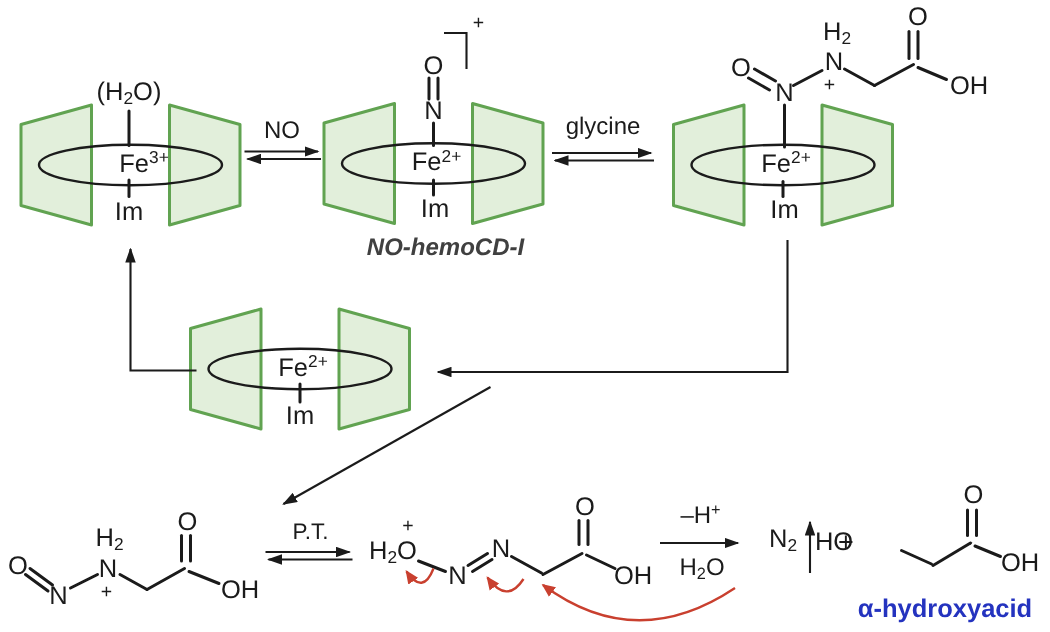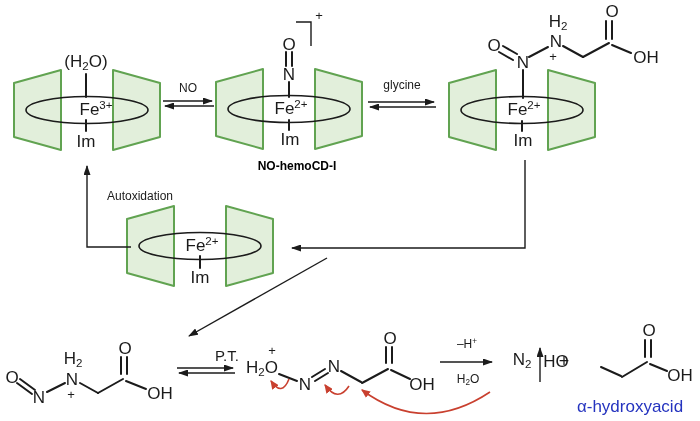--- a/index.html
+++ b/index.html
@@ -11,27 +11,27 @@
   .cd{fill:#e2efdb;stroke:#61a351;stroke-width:2;stroke-linejoin:round;}
   .ring{fill:none;stroke:#1b1b1b;stroke-width:1.6;}
   .bond{stroke:#1b1b1b;stroke-width:2;fill:none;stroke-linecap:round;}
   .thin{stroke:#1b1b1b;stroke-width:1.4;fill:none;}
   .arrow{stroke:#1b1b1b;stroke-width:1.4;fill:none;}
   .redarrow{stroke:#c9402f;stroke-width:1.6;fill:none;}
   .lbl{
     position:absolute;transform:translate(-50%,-50%);
     font-size:17px;line-height:1;white-space:nowrap;color:#1b1b1b;
   }
-  .fs16{font-size:12px;}
-  .fs15{font-size:15px;margin-left:20px;}
+  .fs16{font-size:16px;}
+  .fs15{font-size:15px;}
   .bold{font-weight:normal;}
   .plus{font-size:13px;}
   .plusbig{font-size:18px;}
-  .green{color:#000000;font-weight:bold;}
-  .blue{color:#2433bf;font-weight:normal;}
+  .green{color:#404040;font-weight:bold;font-style:italic;}
+  .blue{color:#2433bf;font-weight:bold;}
   .sb{font-size:0.68em;vertical-align:-0.25em;}
   .sp{font-size:0.68em;vertical-align:0.5em;}
 </style>
 </head>
 <body>
 
 <div id="stage">
 
   <svg id="scheme-svg" width="700" height="421" viewBox="0 0 700 421">
     <defs>
@@ -165,21 +165,20 @@
   <div class="lbl" style="left:494px;top:45px;">O</div>
   <div class="lbl" style="left:523px;top:62px;">N</div>
   <div class="lbl" style="left:558px;top:23px;"><span>H</span><span class="sb">2</span></div>
   <div class="lbl" style="left:556px;top:41px;">N</div>
   <div class="lbl plus" style="left:553px;top:56px;">+</div>
   <div class="lbl" style="left:612px;top:11px;">O</div>
   <div class="lbl" style="left:646px;top:57px;">OH</div>
   <div class="lbl" style="left:524px;top:109px;"><span>Fe</span><span class="sp">2+</span></div>
   <div class="lbl" style="left:523px;top:140px;">Im</div>
 
-  <div class="lbl fs16" style="left:140px;top:196px;">Autoxidation</div>
 
   <div class="lbl" style="left:202px;top:245px;"><span>Fe</span><span class="sp">2+</span></div>
   <div class="lbl" style="left:200px;top:277px;">Im</div>
 
   <div class="lbl" style="left:12px;top:377px;">O</div>
   <div class="lbl" style="left:39px;top:397px;">N</div>
   <div class="lbl" style="left:73px;top:360px;"><span>H</span><span class="sb">2</span></div>
   <div class="lbl" style="left:72px;top:379px;">N</div>
   <div class="lbl plus" style="left:71px;top:394px;">+</div>
   <div class="lbl" style="left:125px;top:348px;">O</div>

